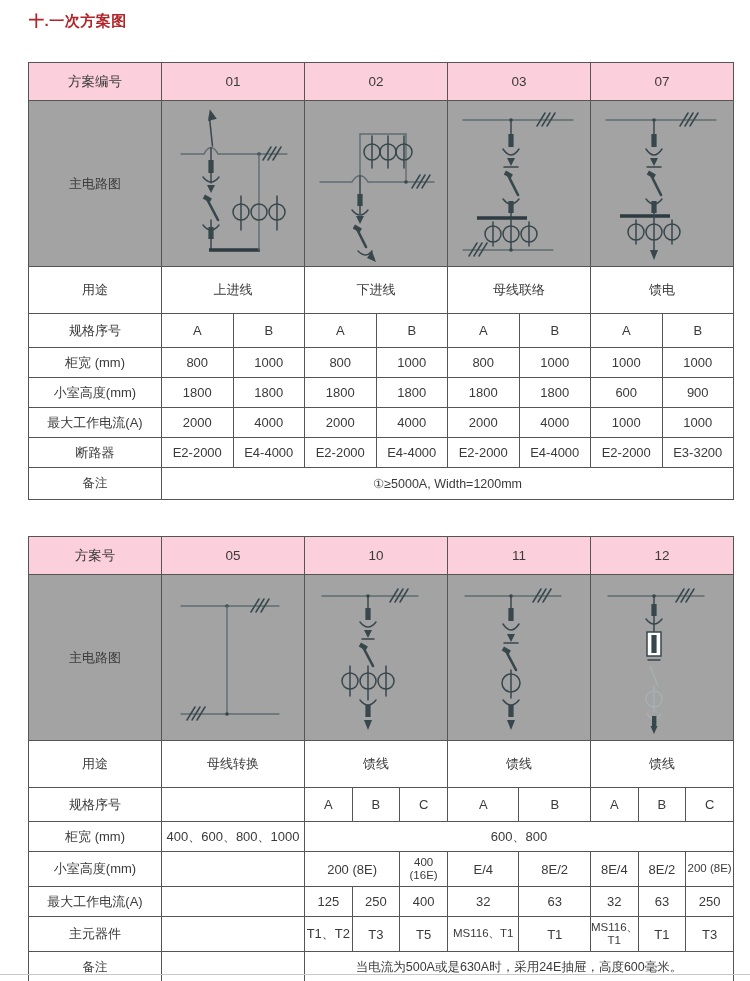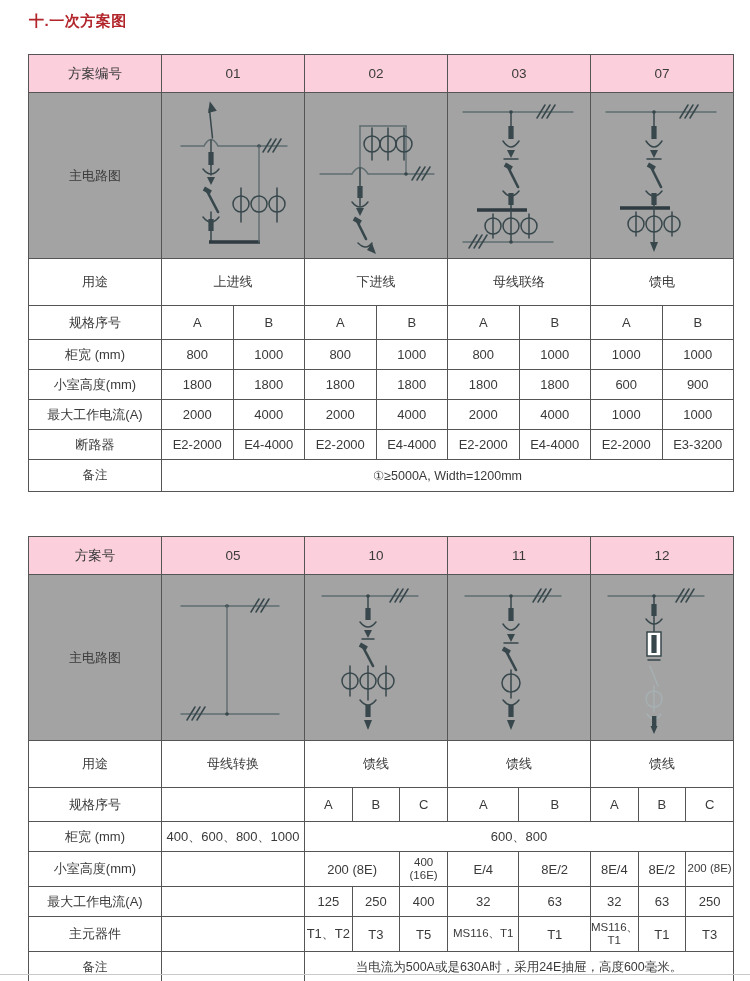--- a/index.html
+++ b/index.html
@@ -1,19 +1,19 @@
 <!DOCTYPE html>
 <html><head>
 <meta charset="utf-8">
 <style>
   html,body{margin:0;padding:0;background:#fff;}
   body{width:750px;height:981px;position:relative;font-family:"Liberation Sans",sans-serif;color:#3a3a3a;}
   .page-title{position:absolute;left:29px;top:12px;font-size:15px;font-weight:bold;color:#b2252a;letter-spacing:.5px;}
   table{border-collapse:collapse;table-layout:fixed;position:absolute;left:28px;width:704px;}
-  #t1{top:54px;}
+  #t1{top:62px;}
   #t2{top:536px;}
   td{border:1px solid #555;text-align:center;vertical-align:middle;font-size:13px;padding:0;overflow:hidden;}
   tr.hdr td{background:#fbcfdc;height:37px;font-size:13.5px;}
   tr.circuit td{height:165px;background:#a3a3a3;}
   tr.usage td{height:46px;}
   tr.spec td{height:33px;}
   tr.r30 td{height:29px;}
   tr.r34 td{height:34px;}
   tr.note td{height:31px;font-size:12.5px;}
   td.small{font-size:11.5px;line-height:1.15;}

